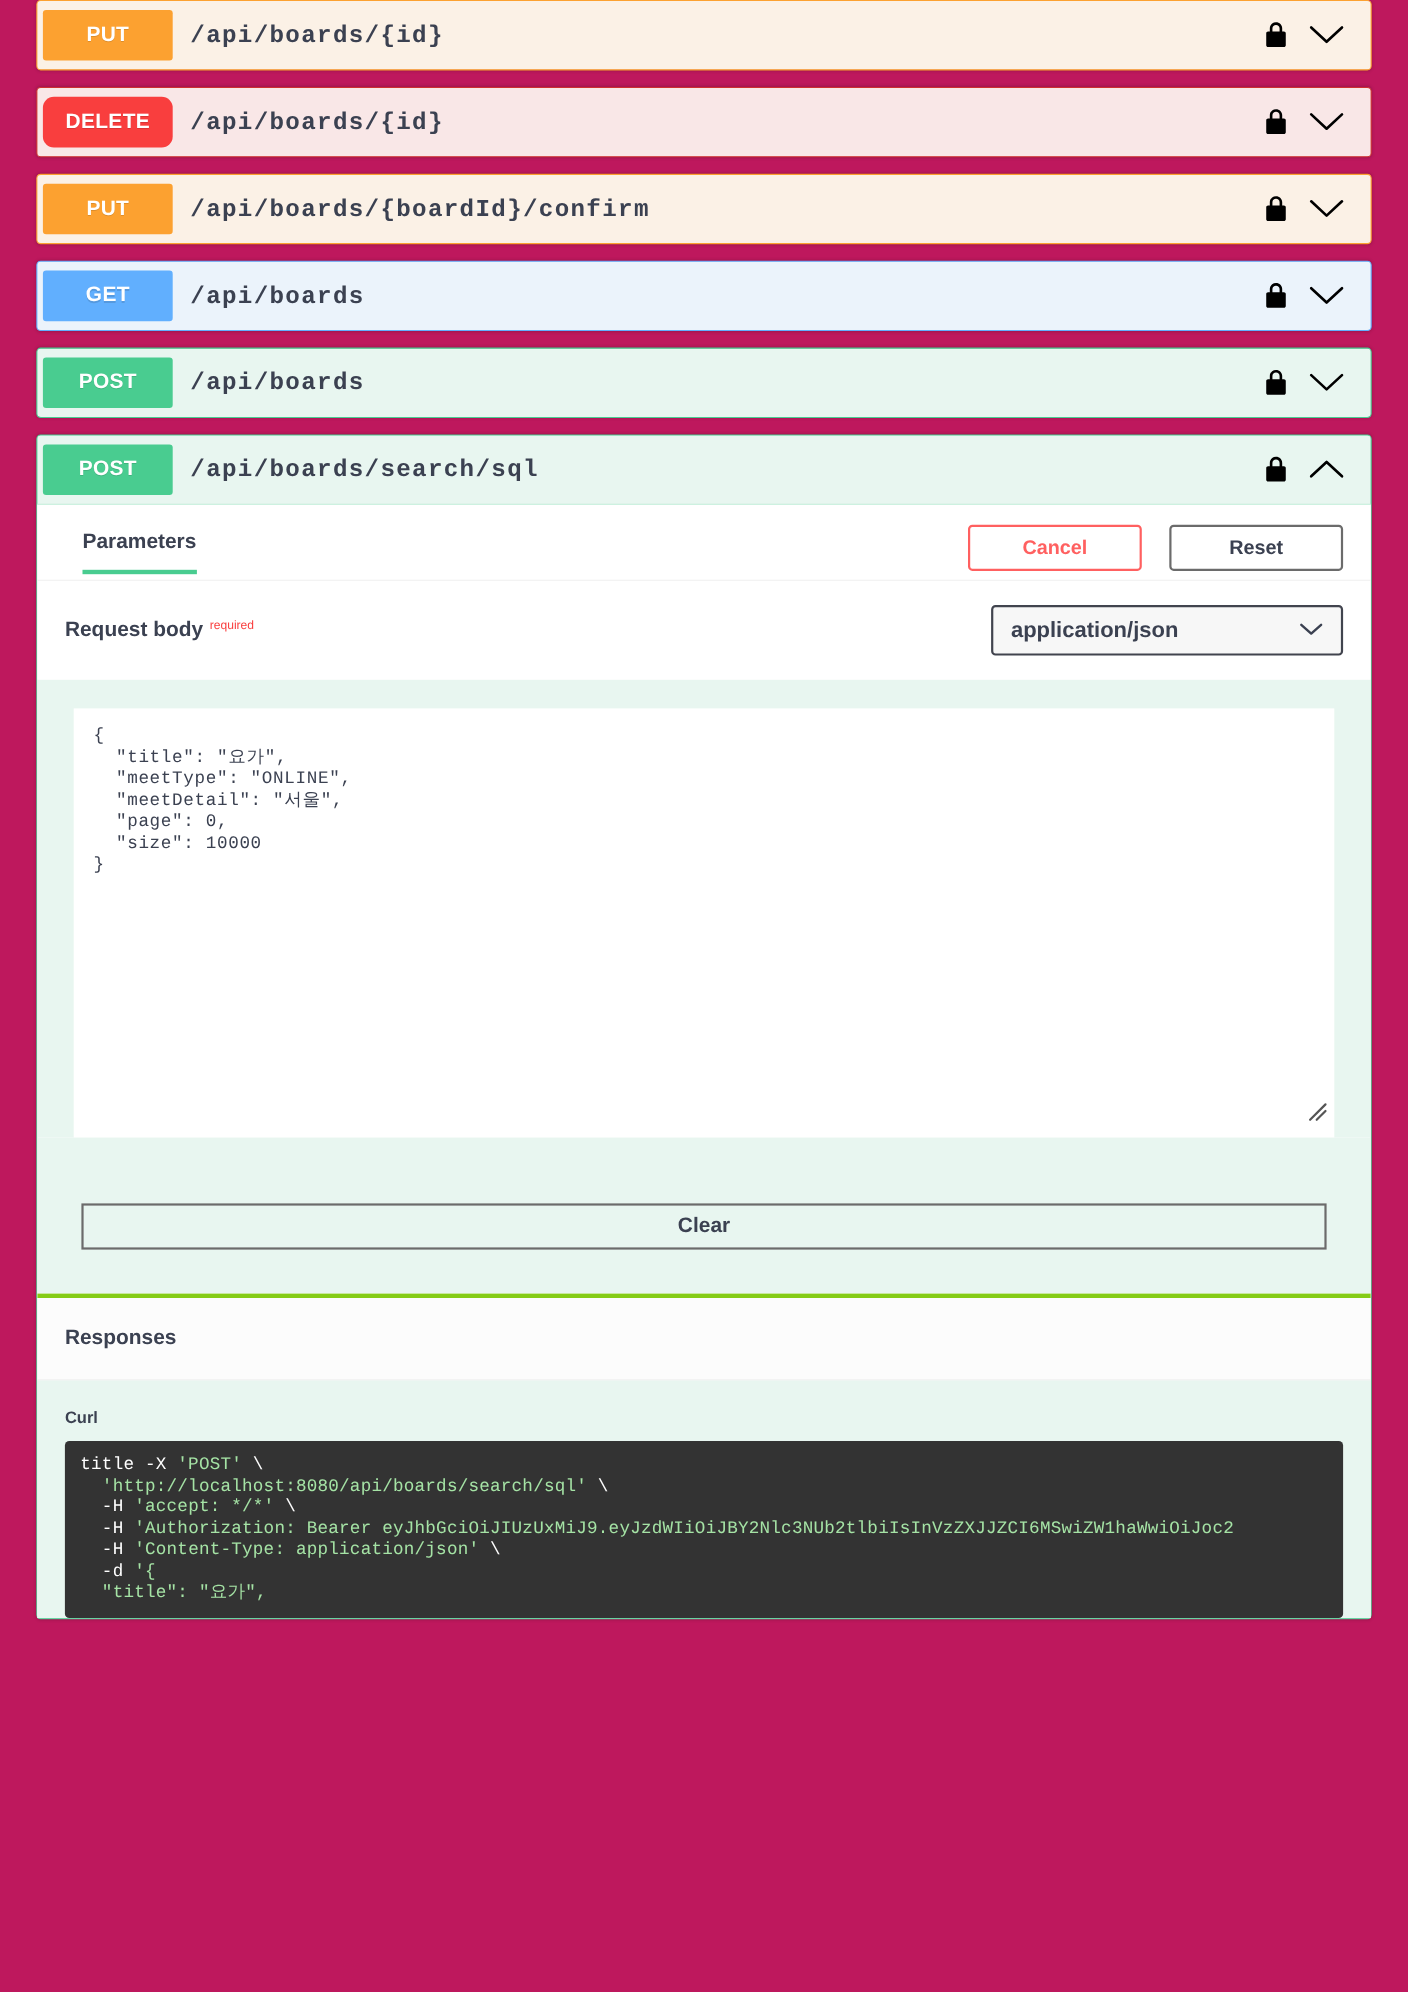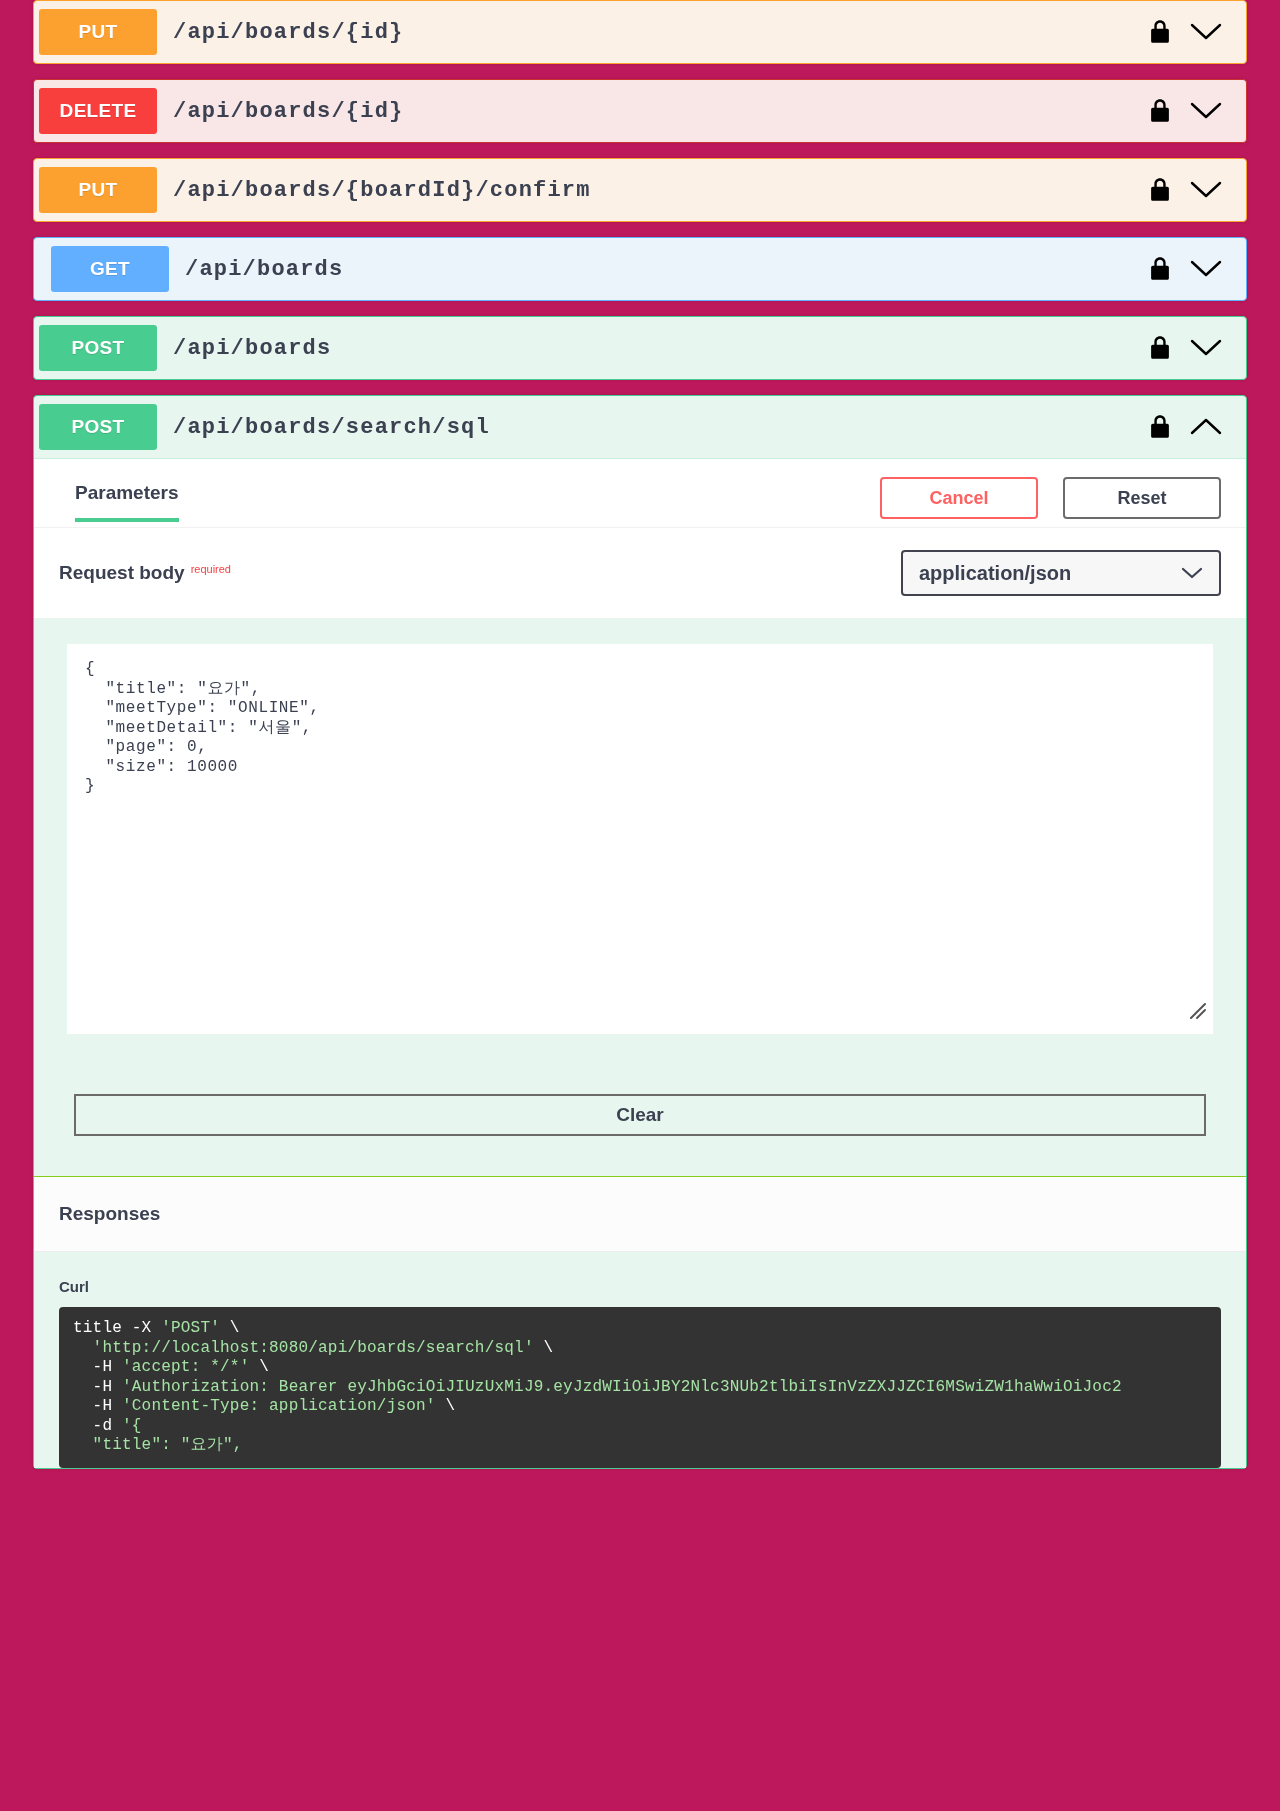--- a/index.html
+++ b/index.html
@@ -65,23 +65,23 @@
     gap: 18px;
     padding-right: 18px;
   }
   .lock-icon svg { display: block; }
   .chev svg { display: block; }
 
   
   .op.put    { border-color: #fca130; background: #fbf1e6; }
   .op.put .verb    { background: #fca130; }
   .op.delete { border-color: #cf3030; background: #f9e7e7; }
-  .op.delete .verb { background: #f93e3e; }
+  .op.delete .verb { background: #f93e3e; border-radius: 10px; }
   .op.get    { border-color: #61affe; background: #ebf3fb; }
-  .op.get .verb    { background: #61affe; margin-left: 12px; }
+  .op.get .verb    { background: #61affe; }
   .op.post   { border-color: #49cc90; background: #e8f6f0; }
   .op.post .verb   { background: #49cc90; }
 
   
   .op.expanded { margin-bottom: 0; }
   .op-body { background: #fff; border-top: 1px solid rgba(73,204,144,.3); }
 
   .tab-row {
     display: flex;
     align-items: center;
@@ -179,21 +179,21 @@
     background: #e8f6f0;
     border: 2px solid #6b6b6b;
     color: #3b4151;
     font-size: 19px; font-weight: 700;
     font-family: "Liberation Sans", sans-serif;
     cursor: pointer;
   }
 
   .responses-bar {
     background: #fcfcfc;
-    border-top: 1px solid #84cc16;
+    border-top: 4px solid #84cc16;
     border-bottom: 1px solid #ededed;
     padding: 26px 25px;
   }
   .responses-title { font-size: 19px; font-weight: 700; color: #3b4151; }
 
   .curl-wrap { background: #e8f6f0; padding: 26px 25px 0 25px; }
   .curl-label { font-size: 15px; font-weight: 700; color: #3b4151; margin-bottom: 12px; }
   .curl-block {
     background: #333333;
     border-radius: 4px;

